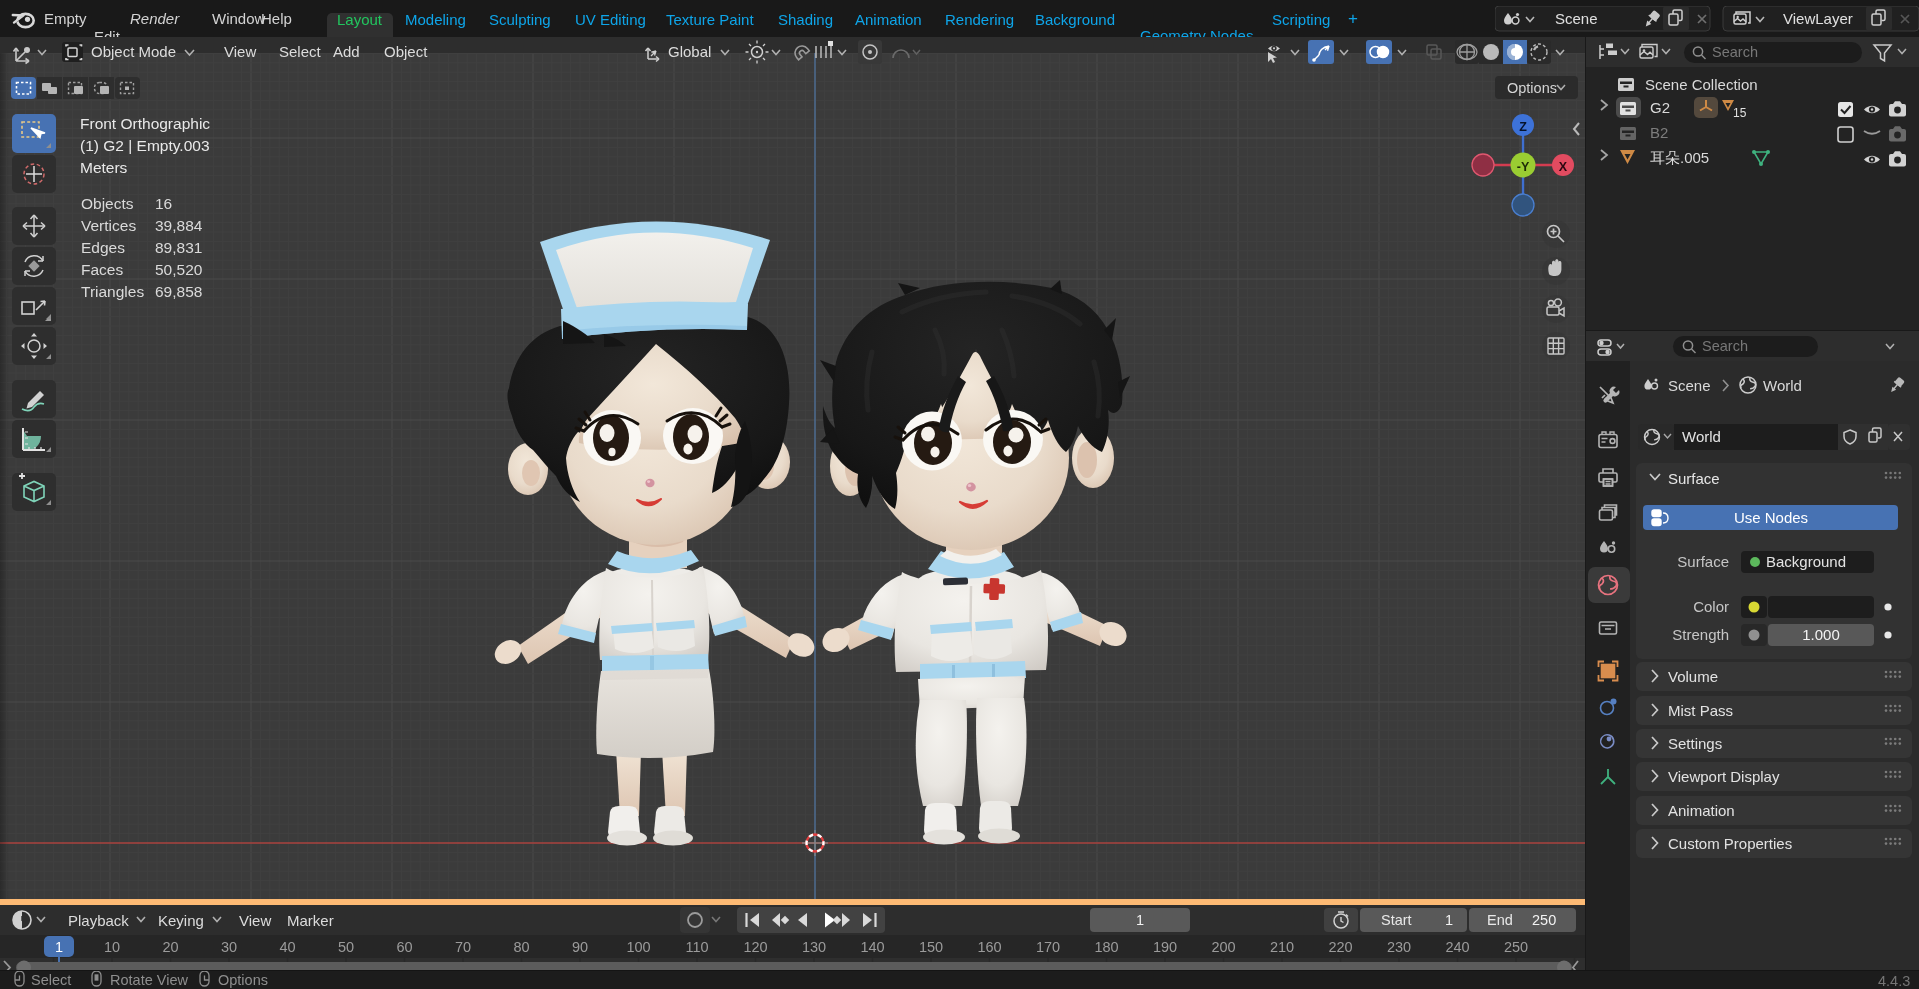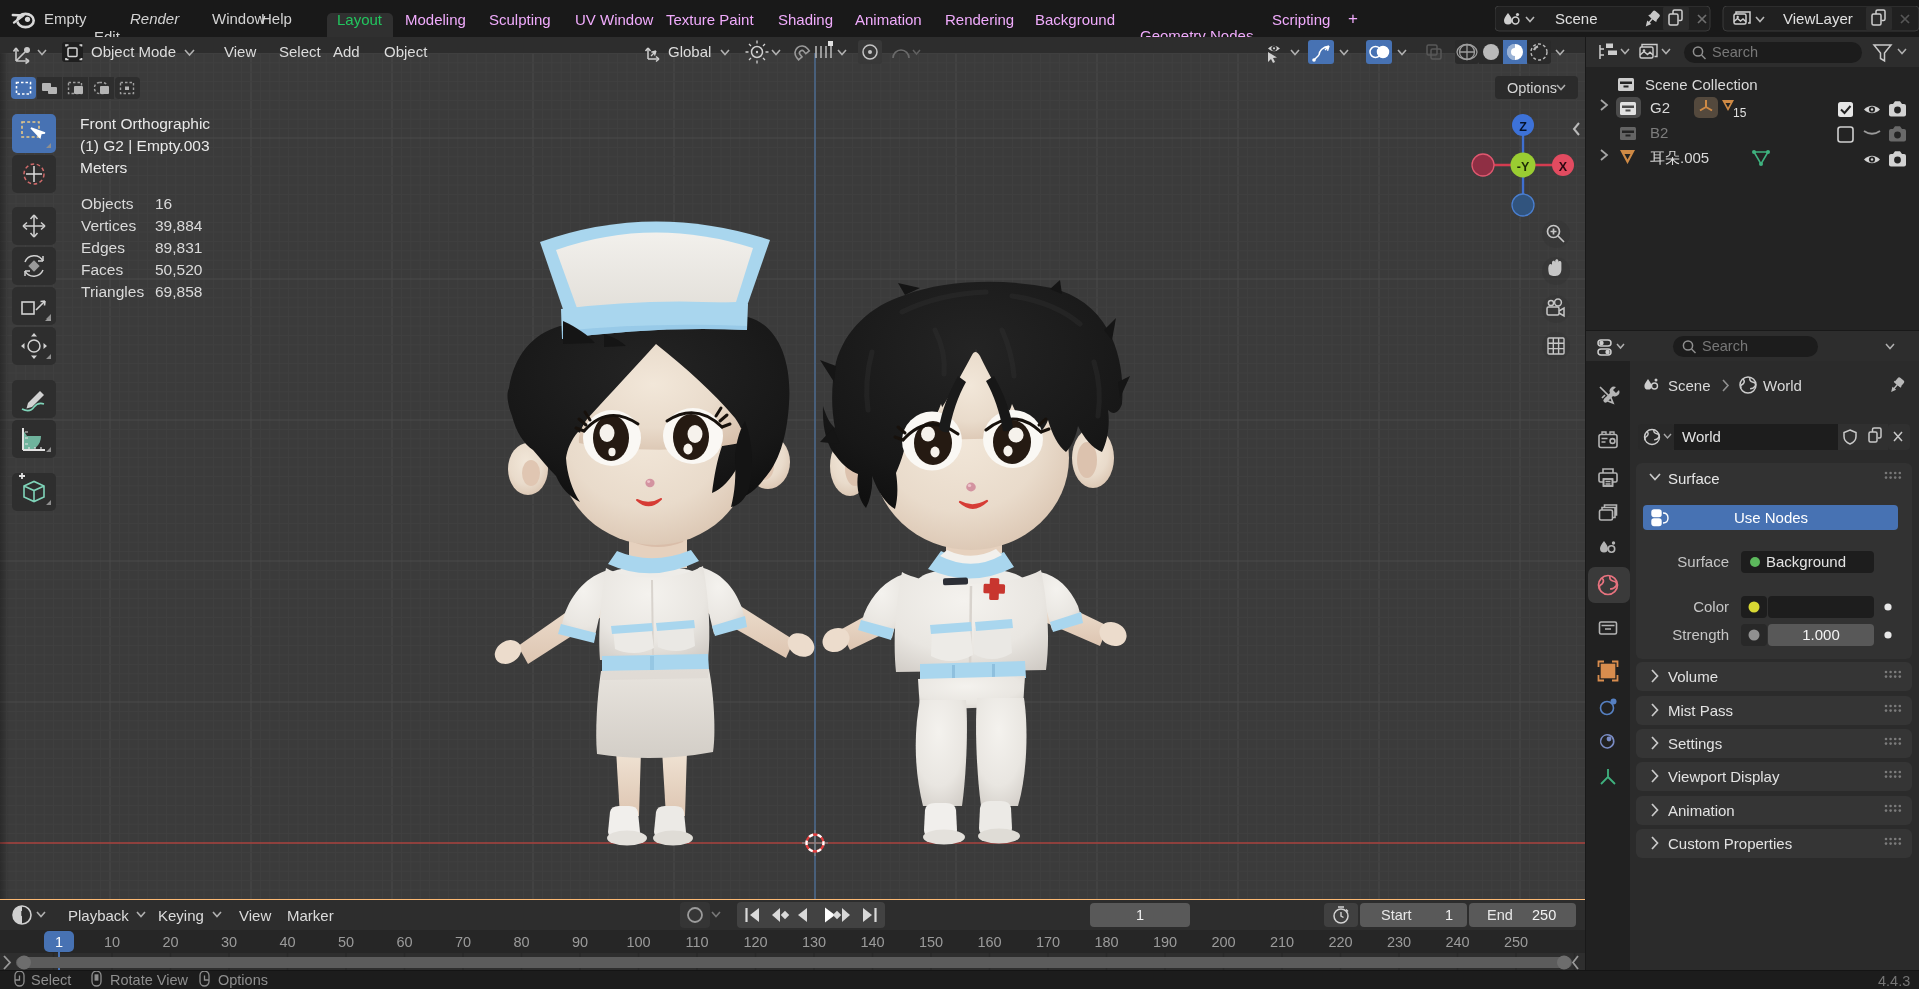--- a/index.html
+++ b/index.html
@@ -1,21 +1,21 @@
 <!DOCTYPE html>
 <html><head>
 <meta charset="utf-8">
 <style>
   * { margin:0; padding:0; box-sizing:border-box; }
   html,body { width:1919px; height:989px; overflow:hidden; background:#191919;
     font-family:"Liberation Sans", sans-serif; -webkit-font-smoothing:antialiased; }
   .abs { position:absolute; }
   #stage { position:relative; width:1919px; height:989px; }
   .txt { color:#d3d3d3; font-size:15px; white-space:nowrap; }
-  .dim { color:#f0abfc; }
+  .dim { color:#0ea5e9; }
 </style>
 </head>
 <body>
 <div id="stage">
 
   <div class="abs" id="topbar" style="left:0;top:0;width:1919px;height:37px;background:#191919;">
 
     <svg class="abs" style="left:11px;top:7px;" width="26" height="24" viewBox="0 0 26 24">
       <ellipse cx="14.5" cy="13.5" rx="8.2" ry="6.6" fill="none" stroke="#d8d8d8" stroke-width="2.6"></ellipse>
       <circle cx="16.5" cy="12.3" r="2.6" fill="#d8d8d8"></circle>
@@ -25,21 +25,21 @@
     <div class="abs txt" style="left:44px;top:10px;">Empty</div>
     <div class="abs txt" style="left:86px;top:28px;margin-left:8px;">Edit</div>
     <div class="abs txt" style="left:130px;top:10px;font-style:italic;">Render</div>
     <div class="abs txt" style="left:195px;top:10px;margin-left:17px;">Window</div>
     <div class="abs txt" style="left:261px;top:10px;">Help</div>
 
     <div class="abs" style="left:327px;top:13px;width:66px;height:24px;background:#303030;border-radius:5px 5px 0 0;"></div>
     <div class="abs txt" style="left:337px;top:11px;color:#22c55e;">Layout</div>
     <div class="abs txt dim" style="left:405px;top:11px;">Modeling</div>
     <div class="abs txt dim" style="left:489px;top:11px;">Sculpting</div>
-    <div class="abs txt dim" style="left:575px;top:11px;">UV Window</div>
+    <div class="abs txt dim" style="left:575px;top:11px;">UV Editing</div>
     <div class="abs txt dim" style="left:666px;top:11px;text-align:center;">Texture Paint</div>
     <div class="abs txt dim" style="left:778px;top:11px;">Shading</div>
     <div class="abs txt dim" style="left:855px;top:11px;">Animation</div>
     <div class="abs txt dim" style="left:945px;top:11px;">Rendering</div>
     <div class="abs txt dim" style="left:1035px;top:11px;">Background</div>
     <div class="abs txt dim" style="left:1140px;top:27px;">Geometry Nodes</div>
     <div class="abs txt dim" style="left:1272px;top:11px;">Scripting</div>
     <div class="abs dim" style="left:1348px;top:9px;font-size:17px;">+</div>
 
     <svg class="abs" style="left:1495px;top:6px;" width="424" height="26" viewBox="0 0 424 26">
@@ -840,21 +840,21 @@
       </g>
       <circle cx="1556" cy="346" r="14" fill="#33333366" stroke="none"></circle>
       <g stroke-width="1.4">
           <rect x="1548" y="338" width="16" height="16" rx="1"></rect>
           <path d="M1548,343.3 h16 M1548,348.6 h16 M1553.3,338 v16 M1558.6,338 v16"></path>
         </g>
     </g>
     <path d="M1579,123 l-5,6 l5,6" stroke="#b9b9b9" stroke-width="2" fill="none"></path>
   </svg>
 
-  <div class="abs" id="timeline" style="left:0;top:899px;width:1585px;height:71px;background:#2d2d2d;border-top:1px solid #fdba74;">
+  <div class="abs" id="timeline" style="left:0;top:899px;width:1585px;height:71px;background:#2d2d2d;border-top:6px solid #fdba74;">
     <svg width="1585" height="71" viewBox="0 899 1585 71">
 
       <rect x="0" y="899" width="1585" height="30" fill="#2d2d2d"></rect>
       <g>
         <circle cx="22" cy="914" r="9" fill="none" stroke="#d0d0d0" stroke-width="1.6"></circle>
         <path d="M22,905 a9,9 0 0 0 0,18 Z" fill="#d0d0d0"></path>
         <path d="M22,910 v4.5 l3,2" stroke="#2d2d2d" stroke-width="1.4" fill="none"></path>
         <path d="M37,911 l4,4.5 l4,-4.5" fill="none" stroke="#b0b0b0" stroke-width="1.6"></path>
       </g>
       <text x="68" y="920" font-size="15" fill="#dcdcdc">Playback</text>

